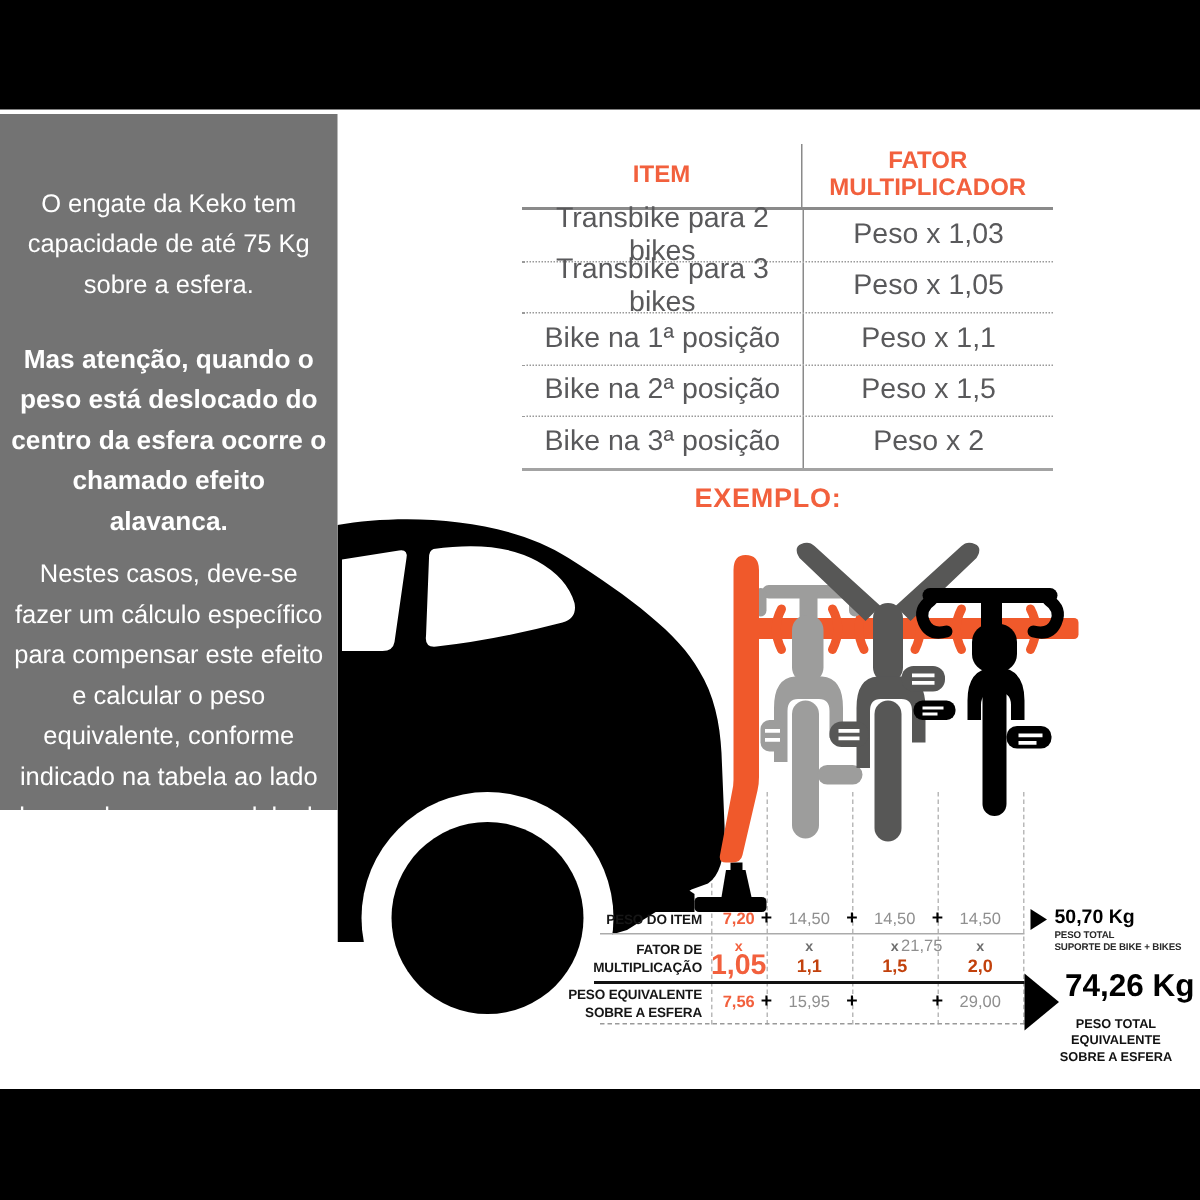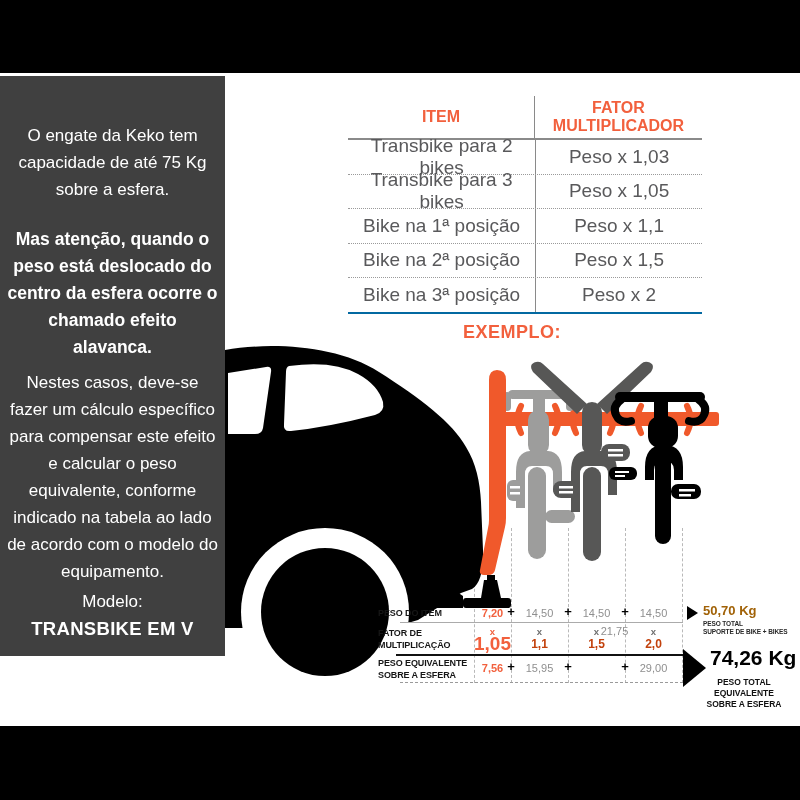--- a/index.html
+++ b/index.html
@@ -1,48 +1,48 @@
 <!DOCTYPE html>
 <html><head>
 <meta charset="utf-8">
 <style>
   html,body{margin:0;padding:0;}
   body{font-family:"Liberation Sans", sans-serif;}
   .stage{position:relative;width:800px;height:800px;background:#fff;overflow:hidden;}
   .abs{position:absolute;}
   .band{left:0;width:800px;background:#000;}
-  .sidebar{left:0;top:76px;width:225px;height:580px;background:#404040;}
+  .sidebar{left:0;top:76px;width:225px;height:464px;background:#737373;}
   .sidebar .para{position:absolute;left:0;width:225px;box-sizing:border-box;padding:0 7px;
     color:#fff;text-align:center;font-size:17px;line-height:27px;}
   .sidebar .bold{font-weight:bold;font-size:17.5px;}
   
   .ftable{left:320px;top:96px;width:382px;}
   .frow{display:flex;margin-left:28px;}
   .fcell{box-sizing:border-box;display:flex;align-items:center;justify-content:center;text-align:center;}
   .fc1{width:203px;border-right:1.5px solid #8a8a8a;}
   .fc2{width:179px;}
   .fhead{height:42px;border-bottom:2px solid #8a8a8a;}
   .fhead .fcell{color:#F2603D;font-weight:bold;font-size:16px;line-height:18px;}
   .fbody .frow{height:33.5px;border-bottom:1px dotted #9a9a9a;}
-  .fbody .frow:last-child{border-bottom:2px solid #0369a1;}
+  .fbody .frow:last-child{border-bottom:2px solid #a3a3a3;}
   .fbody .fcell{font-size:19px;color:#59595B;}
   .exemplo{left:463px;top:322px;color:#F2603D;font-weight:bold;font-size:18px;letter-spacing:.5px;}
   
   .dash-v{border-left:1px dashed #b9b9b9;width:0;top:528px;height:155px;}
-  .clabel{color:#161616;font-weight:bold;font-size:9px;line-height:12px;left:378px;width:90px;letter-spacing:-.1px;}
+  .clabel{color:#161616;font-weight:bold;font-size:9px;line-height:12px;text-align:right;left:378px;width:90px;letter-spacing:-.1px;}
   .cval{height:14px;line-height:14px;text-align:center;font-size:11px;color:#8F8F8F;}
   .cval.orange{color:#F2603D;font-weight:bold;}
   .cplus{width:14px;text-align:center;font-size:13px;font-weight:bold;color:#000;height:14px;line-height:14px;}
   .cx{height:10px;line-height:10px;text-align:center;font-size:9.5px;font-weight:bold;color:#6e6e6e;}
   .cx.orange{color:#F2603D;}
   .cfactor{height:20px;line-height:20px;text-align:center;font-size:12px;font-weight:bold;color:#c2410c;}
   .cfactor.orange{color:#F2603D;font-size:19px;}
   .hline{height:0;}
   .tri{width:0;height:0;}
-  .total1{left:703px;top:603px;font-size:13px;font-weight:bold;color:#a16207;}
+  .total1{left:703px;top:603px;font-size:13px;font-weight:bold;color:#000000;}
   .cap1{left:703px;font-size:6.5px;color:#2a2a2a;font-weight:bold;letter-spacing:-.1px;}
   .total2{left:710px;top:646px;font-size:21px;font-weight:bold;color:#000;}
   .cap2{left:688px;top:677px;width:112px;text-align:center;font-size:8.5px;font-weight:bold;color:#111;line-height:11px;}
 </style>
 </head>
 <body>
 
 <div class="stage">
 
   <div class="abs band" style="top:0;height:73px;"></div>

